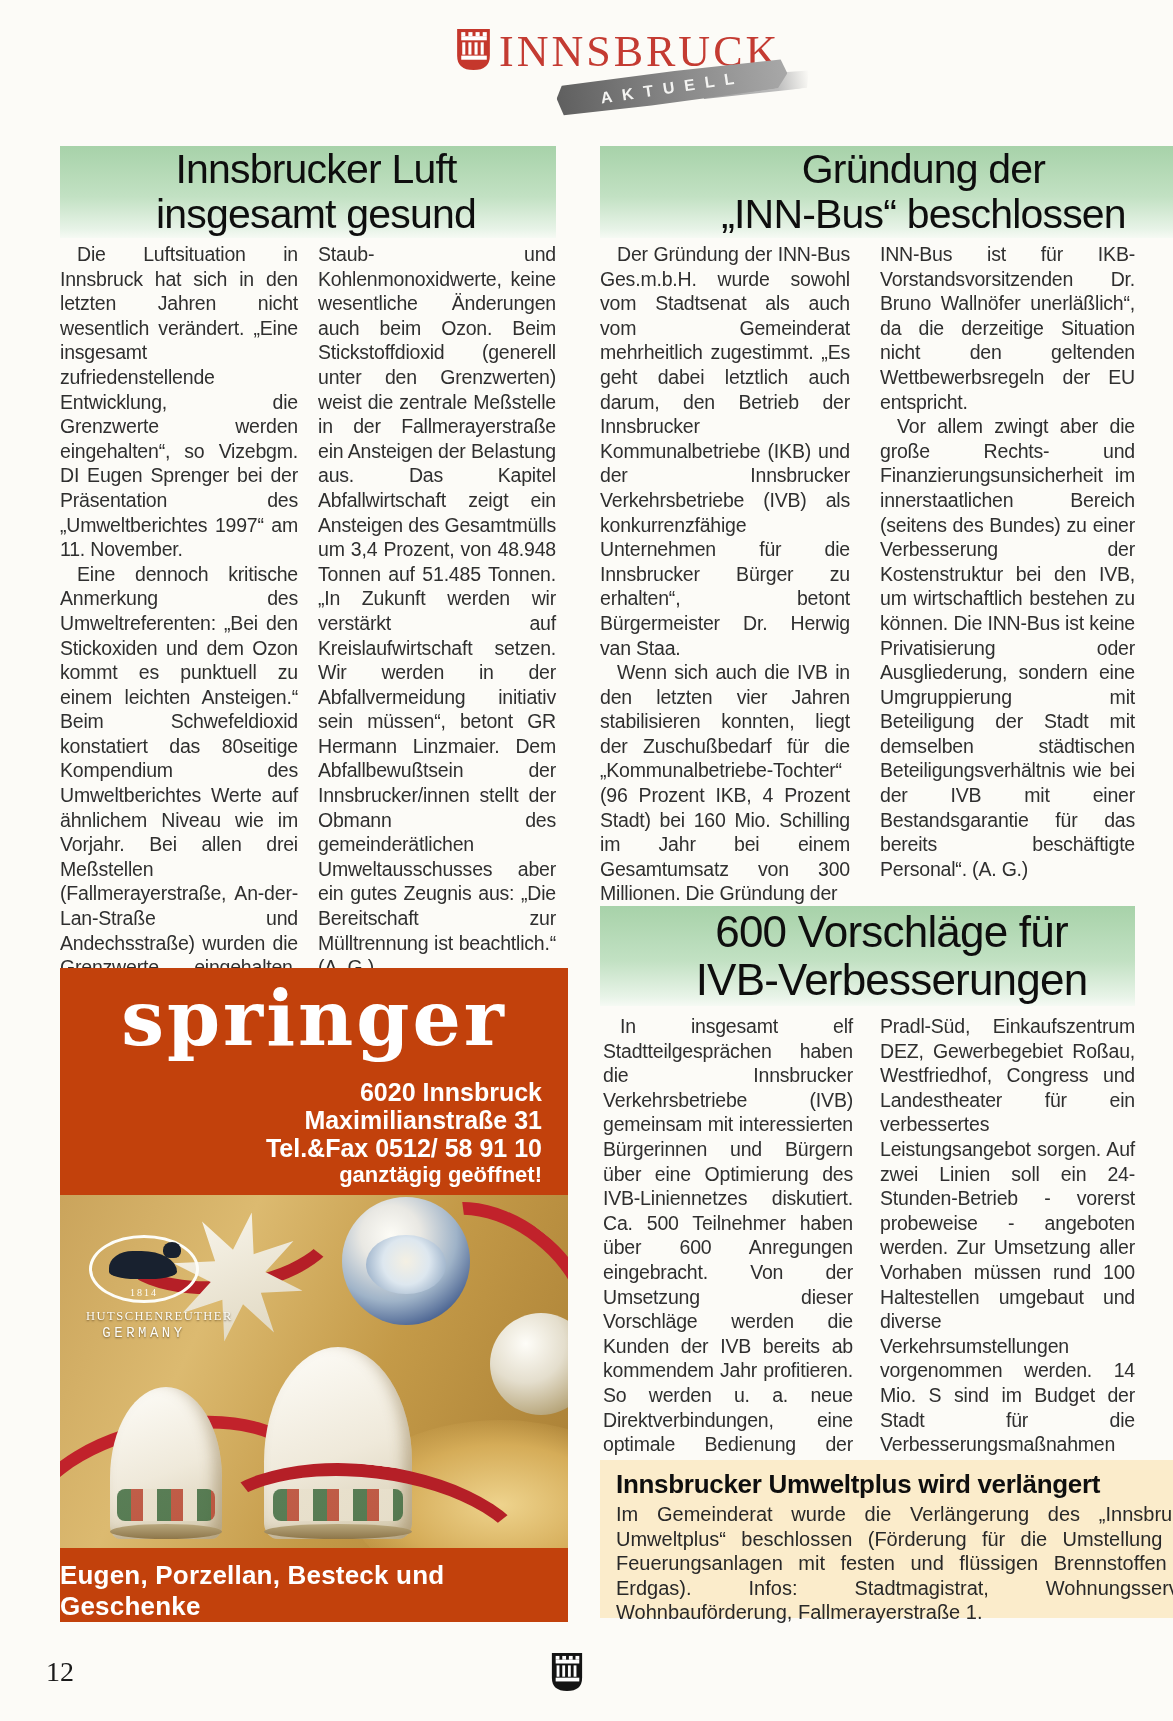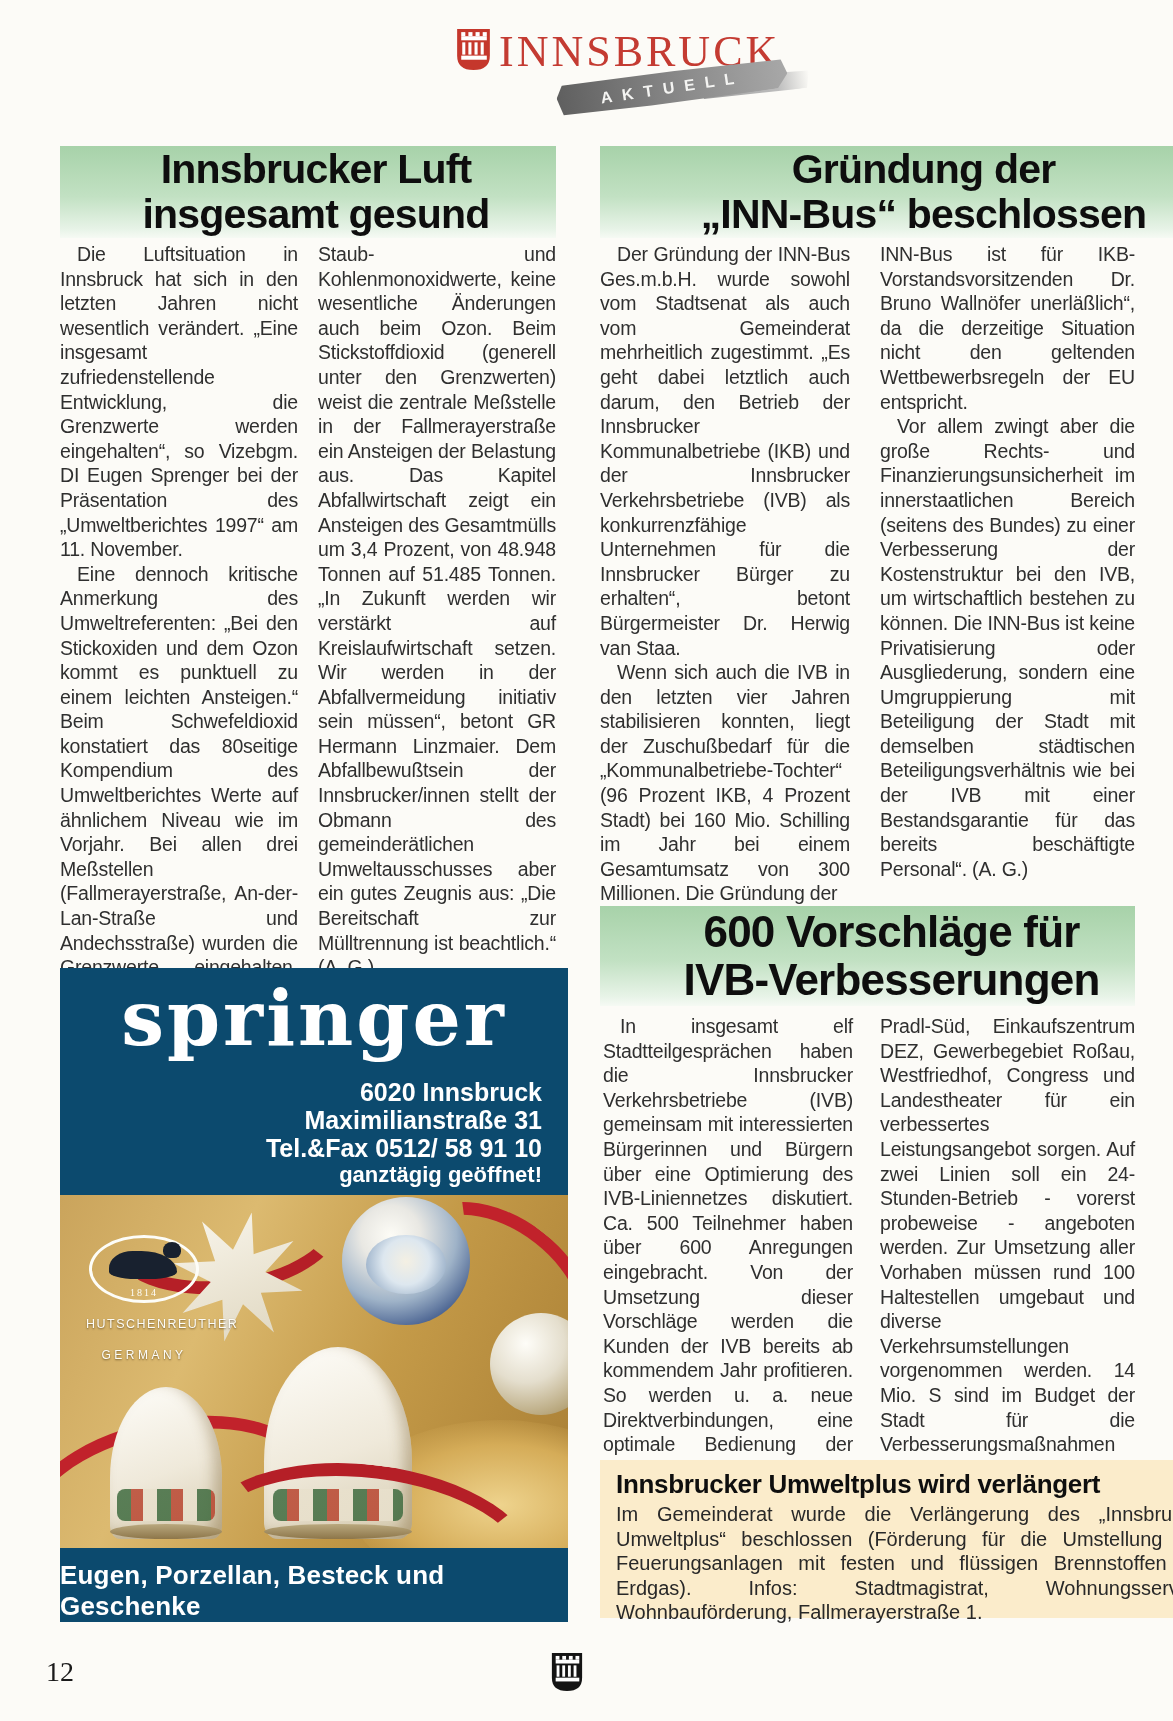--- a/index.html
+++ b/index.html
@@ -35,21 +35,21 @@
     transform:translateY(2px);
   }
 
   
   .banner {
     position:absolute;
     background:linear-gradient(180deg,#a7d2a9 0%,#c2e1c3 55%,#e7f3e7 90%,#f6faf4 100%);
     display:flex; flex-direction:column; justify-content:center; text-align:center;
   }
   .banner .line {
-    font-weight:700; color:#0e0e0e; letter-spacing:-0.8px;margin-left:16px;
+    font-weight:400; color:#0e0e0e; letter-spacing:-0.8px;margin-left:16px;
   }
   .luft-banner   { left:60px;  top:146px; width:496px; height:92px; }
   .innbus-banner { left:600px; top:146px; width:535px; height:92px;padding-left:48px; }
   .ivb-banner    { left:600px; top:906px; width:535px; height:100px; }
   .luft-banner .line, .innbus-banner .line { font-size:41px; line-height:45px; }
   .ivb-banner .line { font-size:44px; line-height:48px;padding-left:32px; }
 
   
   .article-col {
     position:absolute; color:#2f2f2f;
@@ -74,21 +74,21 @@
     font-size:26px; line-height:32px; font-weight:700; color:#0e0e0e;
     letter-spacing:-0.3px; margin-bottom:2px;
   }
   .umwelt-body {
     font-size:20px; line-height:24.5px; color:#282828; text-align:justify; hyphens:auto;
   }
 
   
   .ad {
     position:absolute; left:60px; top:968px; width:508px; height:654px;
-    background:#0c4a6e;
+    background:#c2410c;
   }
   .ad-brand {
     position:absolute; left:0; top:6px; width:100%; text-align:center;
     font-family:"DejaVu Serif", serif; font-weight:700; font-size:76px;
     letter-spacing:3px; color:#ffffff;
   }
   .ad-address { position:absolute; right:26px; top:110px; text-align:right; color:#fff; font-weight:700; }
   .ad-address .a { font-size:25px; line-height:28px; }
   .ad-address .a-small { font-size:22px; line-height:26px; }
 
@@ -143,22 +143,22 @@
   .hr-oval { width:104px; height:62px; border:3px solid #fdfdf8; border-radius:50%; margin:0 auto; position:relative; }
   .hr-lion {
     position:absolute; left:17px; top:13px; width:68px; height:28px; background:#18212f;
     border-radius:40% 60% 45% 45% / 70% 85% 30% 30%;
   }
   .hr-lion::before {
     content:""; position:absolute; right:-4px; top:-9px; width:18px; height:16px;
     background:#18212f; border-radius:50% 50% 40% 40%;
   }
   .hr-year { position:absolute; bottom:2px; left:0; width:100%; font-family:"Liberation Serif",serif; font-size:10px; letter-spacing:2px; }
-  .hr-name { margin-top:14px; font-family:Liberation Sans, sans-serif; font-size:12.5px; letter-spacing:1.5px; text-shadow:0 1px 2px rgba(60,40,10,.65); }
-  .hr-country { font-family:Liberation Sans, sans-serif; font-size:12px; letter-spacing:3.5px; margin-top:17px; text-shadow:0 1px 2px rgba(60,40,10,.65); }
+  .hr-name { margin-top:6px; font-family:Liberation Serif, serif; font-size:12.5px; letter-spacing:1.5px; text-shadow:0 1px 2px rgba(60,40,10,.65); }
+  .hr-country { font-family:Liberation Mono, monospace; font-size:14px; letter-spacing:3.5px; margin-top:1px; text-shadow:0 1px 2px rgba(60,40,10,.65); }
 
   .caption-bar {
     position:absolute; left:0; top:592px; width:508px; height:62px;
     display:flex; align-items:center; justify-content:center;
   }
   .caption-bar span { color:#fff; font-weight:700; font-size:26px; letter-spacing:0.2px; }
 
   
   .footer-pagenum {
     position:absolute; left:46px; top:1656px;

